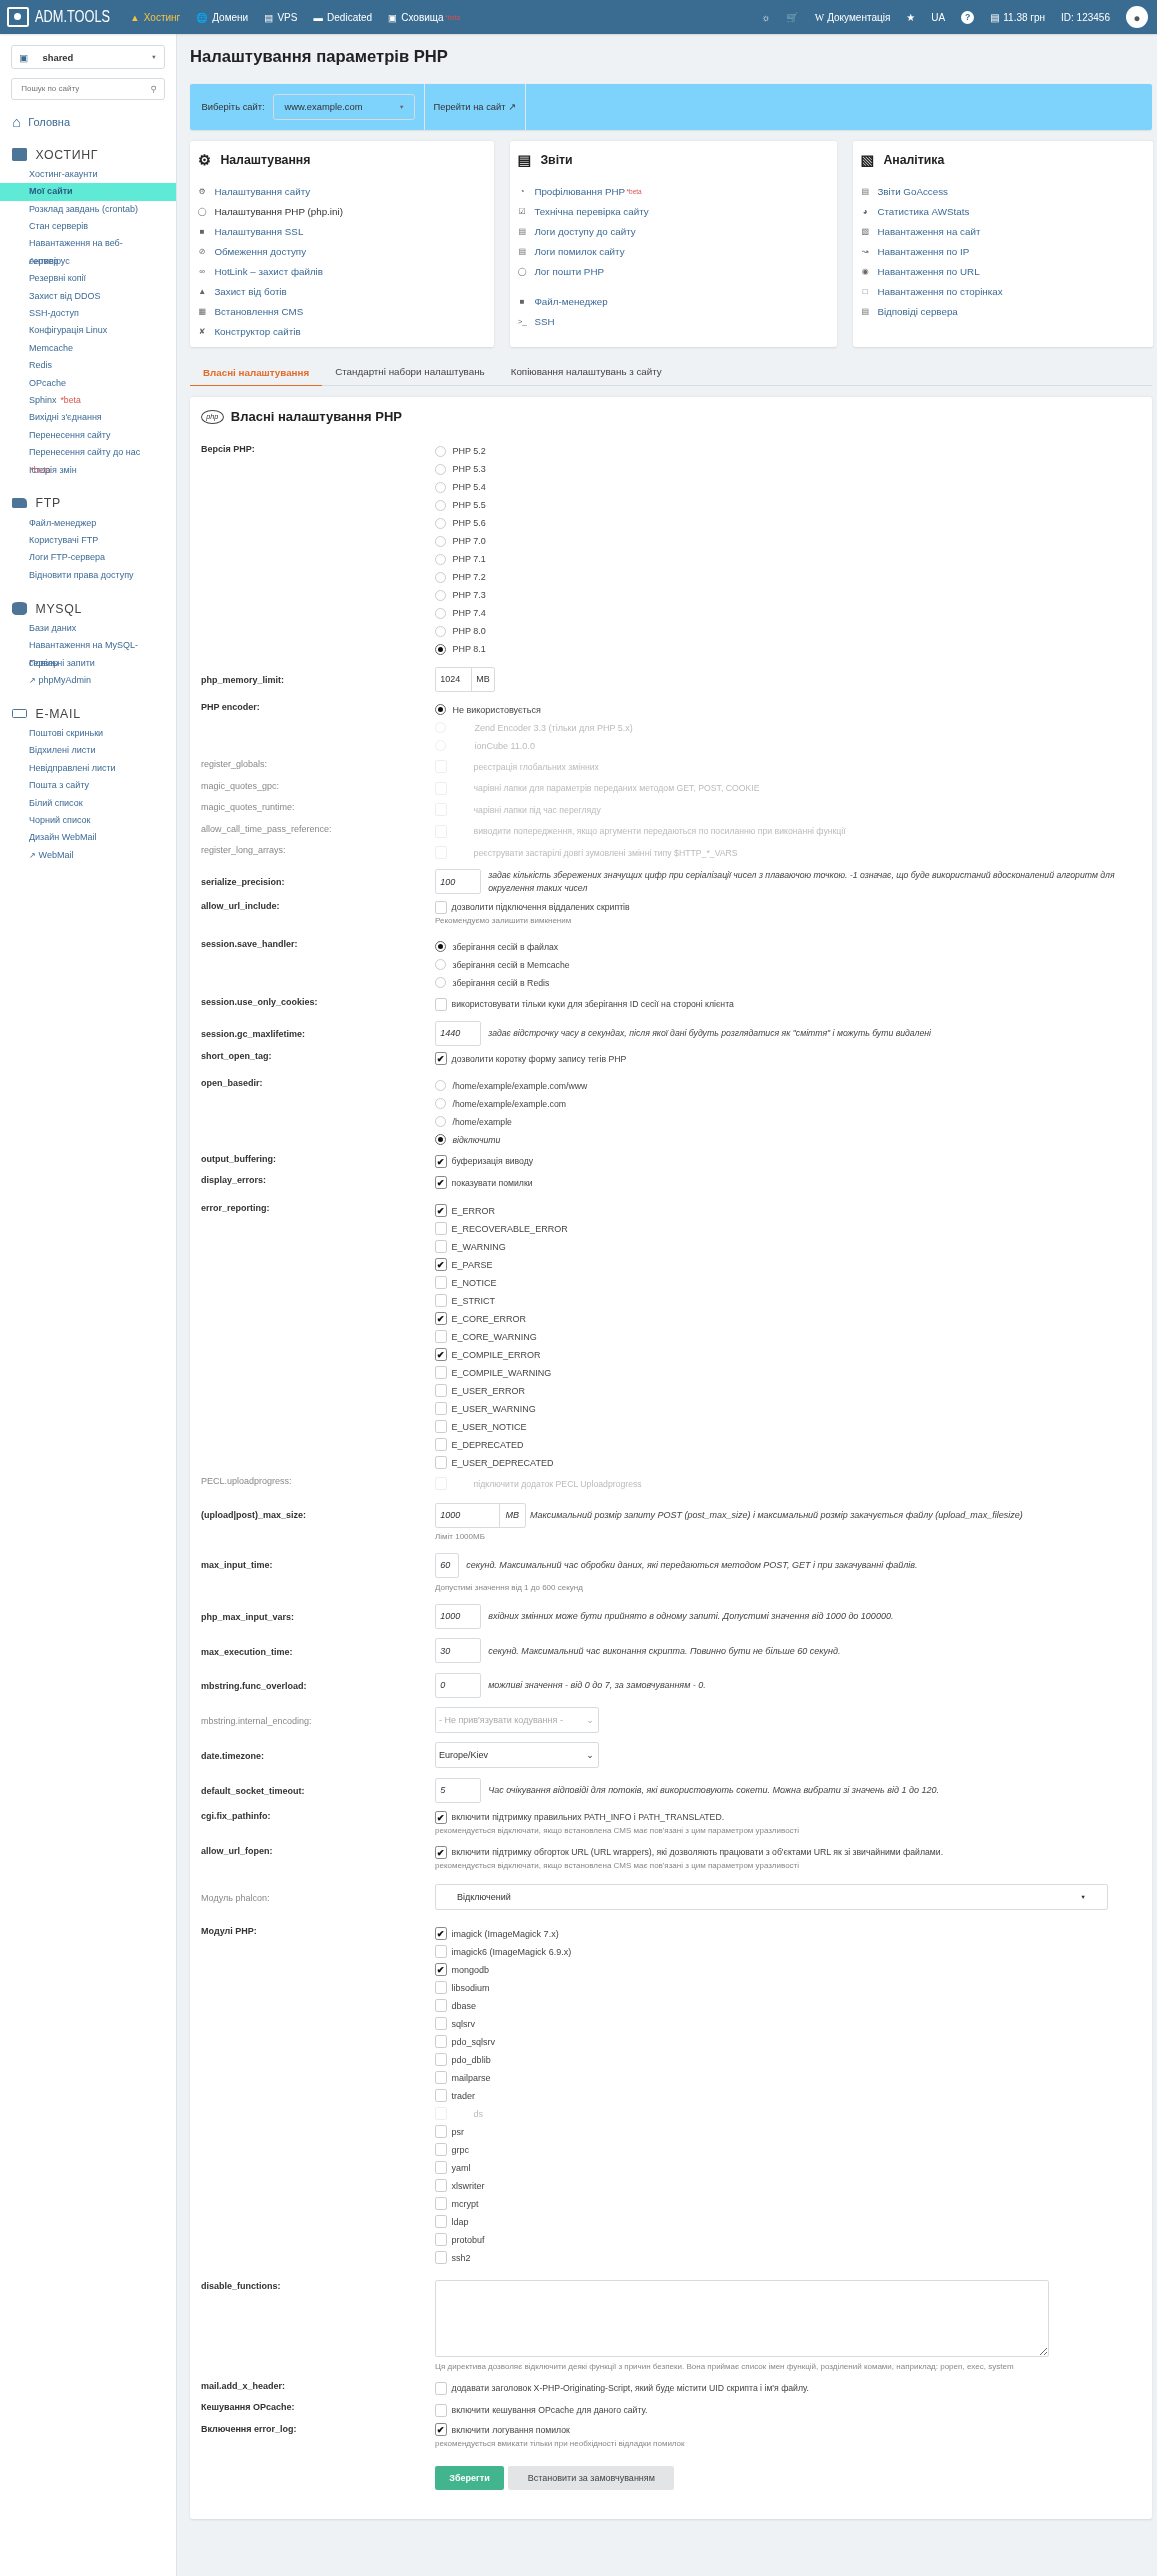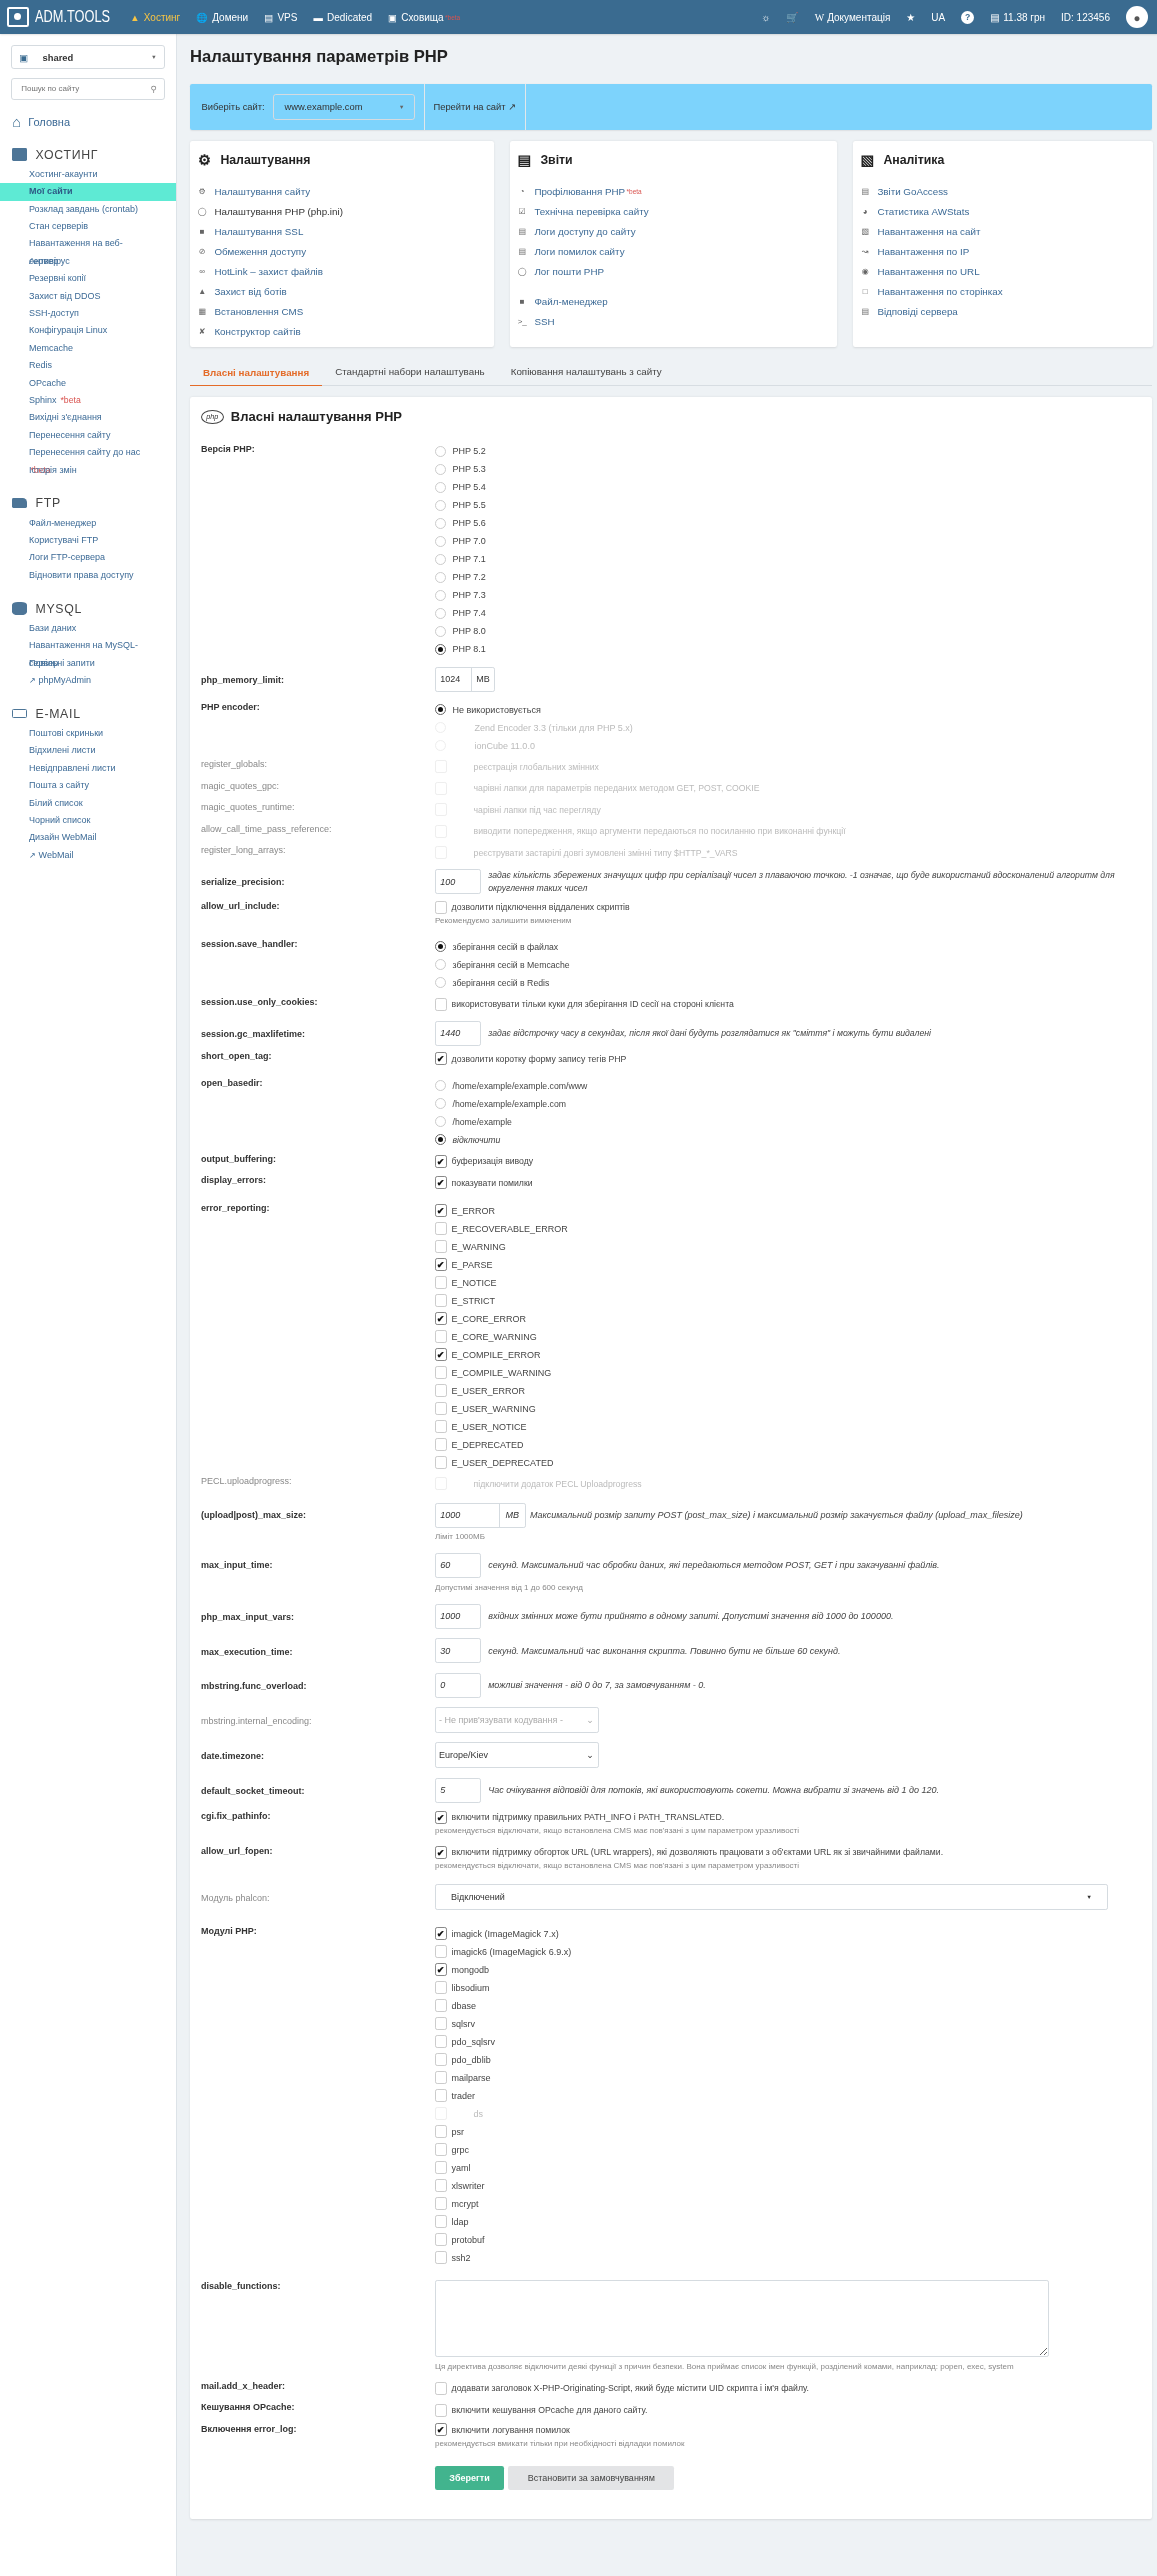--- a/index.html
+++ b/index.html
@@ -100,21 +100,21 @@
   .opt.dis .cb { border-color: #eee; }
   .hint { font-size: 8px; color: #888; margin-top: 1.4px; }
   .txt-in { height: 25px; border: 0.7px solid #d5dbe0; border-radius: 2.2px; display: flex; align-items: center; padding: 0 4.3px; font-size: 9px; color: #333; background: #fff; font-family: "Liberation Sans", sans-serif; }
   .input-group { display: inline-flex; height: 25px; border: 0.7px solid #d5dbe0; border-radius: 2.2px; }
   .input-group .iv { width: 36px; padding: 0 4.3px; display: flex; align-items: center; font-size: 9px; border-right: 0.7px solid #d5dbe0; }
   .input-group .ia { width: 13px; display: flex; align-items: center; justify-content: center; font-size: 9px; color: #333; }
   .inline { display: flex; align-items: center; font-style: italic; }
   .desc { margin-left: 7.2px; font-size: 9px; color: #444; line-height: 14.5px; }
   .sel { height: 26px; border: 0.7px solid #d5dbe0; border-radius: 2.2px; display: flex; align-items: center; padding: 0 4.3px 0 2.9px; font-size: 9px; color: #333; width: 164px; justify-content: space-between; }
   .sel.dis { color: #aaa; }
-  .wide-sel { height: 26px; border: 0.7px solid #d5dbe0; border-radius: 2.2px; display: flex; align-items: center; padding: 0 15px; font-size: 9px; color: #333; width: 673px; justify-content: space-between; }
+  .wide-sel { height: 26px; border: 0.7px solid #d5dbe0; border-radius: 2.2px; display: flex; align-items: center; padding: 0 21px; font-size: 9px; color: #333; width: 673px; justify-content: space-between; }
   textarea { width: 614px; height: 77px; border: 0.7px solid #d5dbe0; border-radius: 2.2px; resize: vertical; font-family: "Liberation Sans", sans-serif; }
   .btn { height: 24px; border: none; border-radius: 2.2px; font-family: "Liberation Sans", sans-serif; font-size: 9px; padding: 0 8.7px; cursor: pointer; }
   .btn.primary { background: #42b48e; color: #fff; font-weight: bold; width: 69px; }
   .btn.secondary { background: #e3e4e6; color: #444; width: 166px; margin-left: 4.3px; }
 </style>
 </head>
 <body>
 
 <div class="topbar">
   <div class="logo">
@@ -684,21 +684,21 @@
             </div>
             <div class="desc" style="margin-left:4.3px">Максимальний розмір запиту POST (post_max_size) і максимальний розмір закачується файлу (upload_max_filesize)</div>
           </div>
         <div class="hint" style="margin-top:4.3px">Ліміт 1000МБ</div>
       </div>
     </div>
     <div class="row" style="margin-top:11.6px">
       <div class="label" style="padding-top:7.2px">max_input_time:</div>
       <div class="ctl">
         <div class="inline">
-            <div class="txt-in" style="width:46px">60</div>
+            <div class="txt-in" style="width:24px">60</div>
             <div class="desc">секунд. Максимальний час обробки даних, які передаються методом POST, GET і при закачуванні файлів.</div>
           </div>
         <div class="hint" style="margin-top:5.8px">Допустимі значення від 1 до 600 секунд</div>
       </div>
     </div>
     <div class="row" style="margin-top:11.6px;align-items:center">
       <div class="label">php_max_input_vars:</div>
       <div class="ctl inline">
           <div class="txt-in" style="width:46px">1000</div>
           <div class="desc">вхідних змінних може бути прийнято в одному запиті. Допустимі значення від 1000 до 100000.</div>

